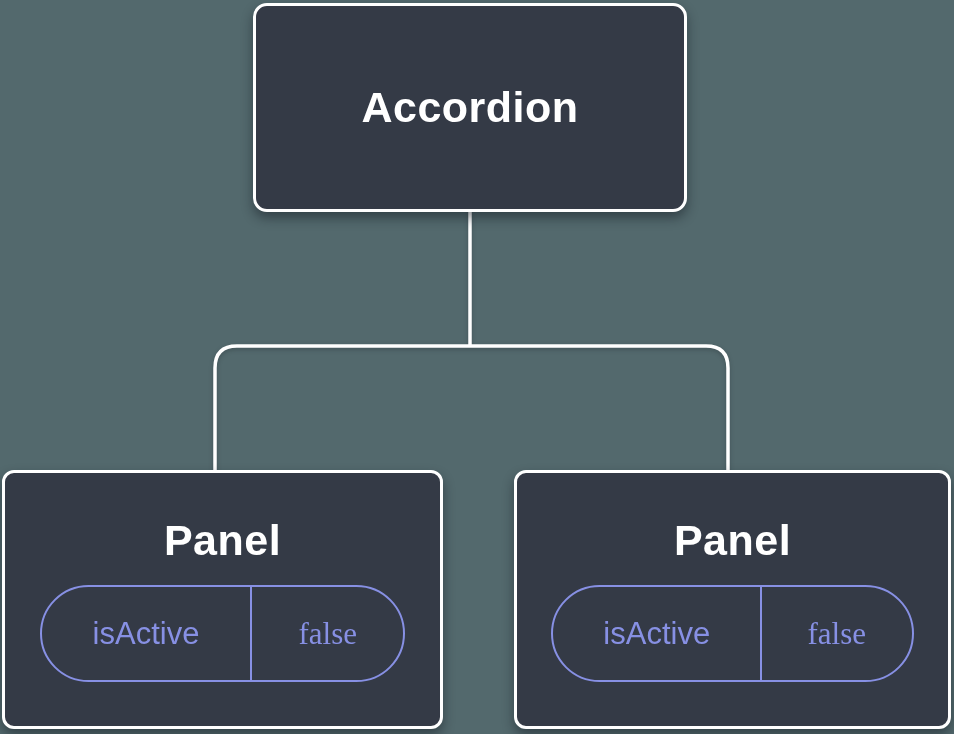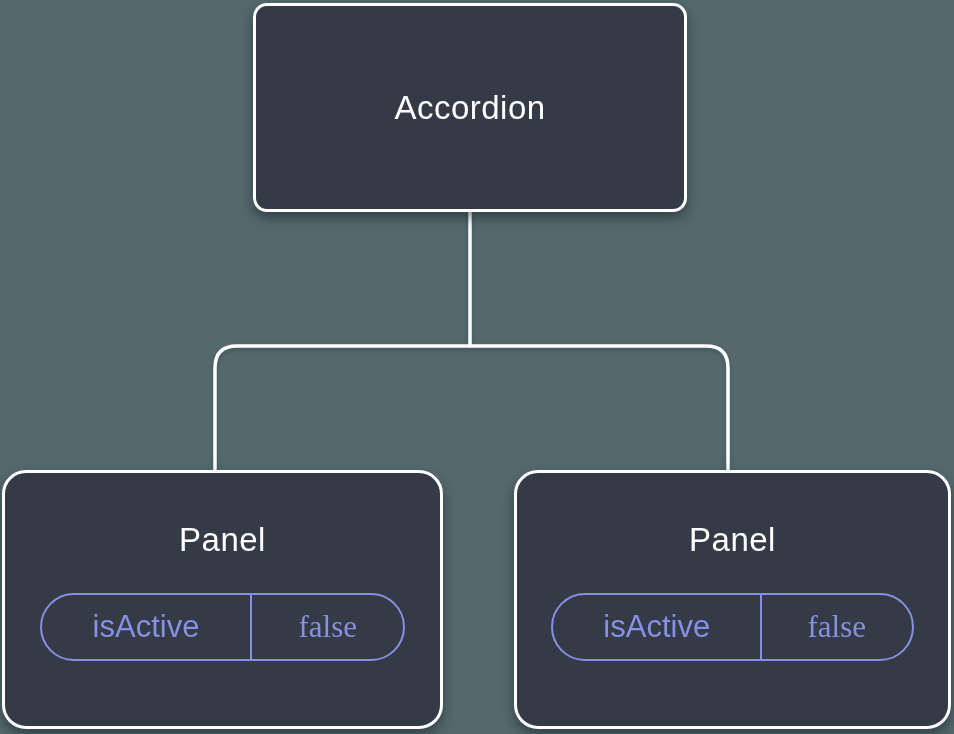--- a/index.html
+++ b/index.html
@@ -26,40 +26,40 @@
   }
   .accordion {
     left: 253px; top: 3px;
     width: 434px; height: 209px;
     border-radius: 14px;
     display: flex;
     align-items: center;
     justify-content: center;
   }
   .node-title {
-    font-size: 33px;
-    font-weight: 400;
+    font-size: 43px;
+    font-weight: 700;
     letter-spacing: 0.5px;
     color: #ffffff;
   }
   .panel {
     top: 470px;
     width: 441px; height: 259px;
-    border-radius: 24px;
+    border-radius: 12px;
     display: flex;
     flex-direction: column;
     align-items: center;
   }
   .panel-left  { left: 2px; }
   .panel-right { left: 514px; width: 437px; }
   .panel .node-title { margin-top: 46px; line-height: 42px; }
   .state-pill {
-    margin-top: 32px;
+    margin-top: 24px;
     width: 84%;
-    height: 68px;
+    height: 97px;
     border: 2.5px solid #8790e4;
     border-radius: 60px;
     box-sizing: border-box;
     display: flex;
     color: #8790e4;
     font-size: 31px;
     font-weight: 400;
   }
   .state-cell {
     display: flex;

